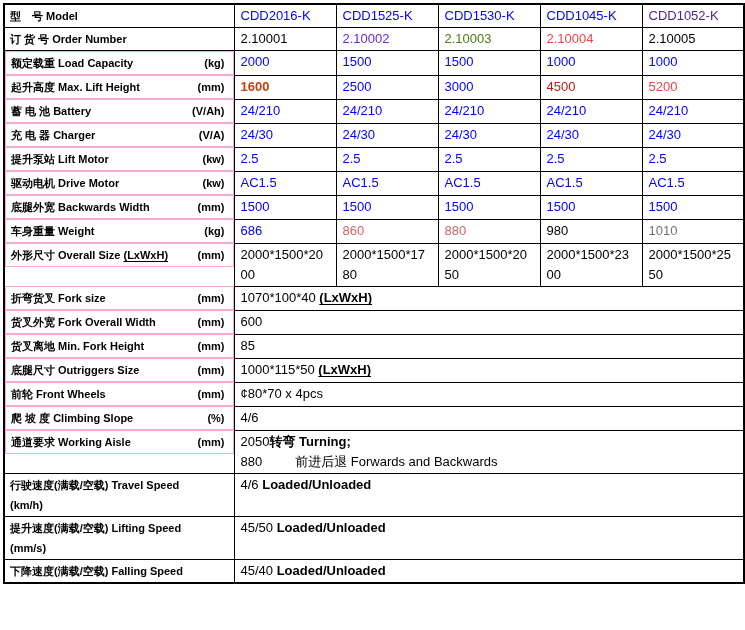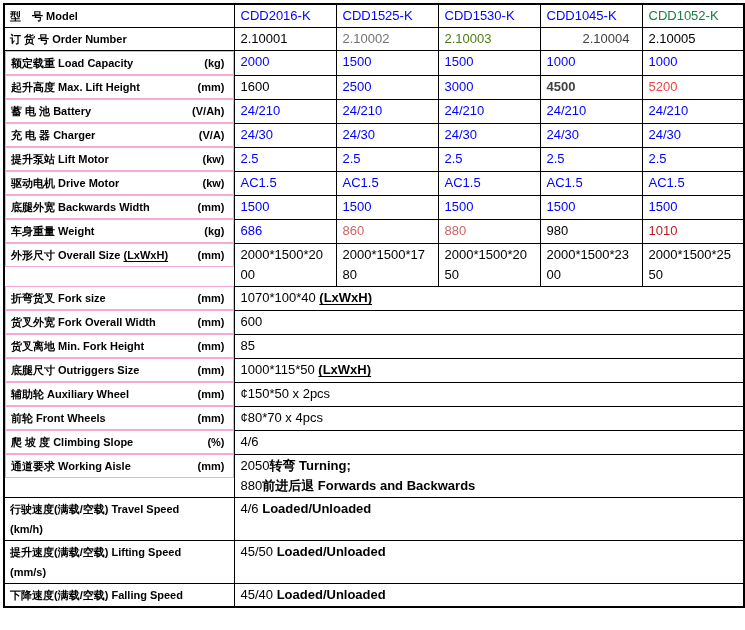--- a/index.html
+++ b/index.html
@@ -57,32 +57,32 @@
       <tr>
         <td class="label">
           <div>
             <div class="lblline"><span>型　号 Model</span></div>
           </div>
         </td>
         <td class="val"><span style="color: rgb(0, 0, 255);">CDD2016-K</span></td>
         <td class="val"><span style="color: rgb(0, 0, 255);">CDD1525-K</span></td>
         <td class="val"><span style="color: rgb(0, 0, 255);">CDD1530-K</span></td>
         <td class="val"><span style="color: rgb(0, 0, 255);">CDD1045-K</span></td>
-        <td class="val"><span style="color: #15803d;">CDD1052-K</span></td>
+        <td class="val"><span style="color: #4c1d95;">CDD1052-K</span></td>
       </tr>
       <tr>
         <td class="label">
           <div>
             <div class="lblline"><span>订 货 号 Order Number</span></div>
           </div>
         </td>
         <td class="val"><span style="color: rgb(0, 0, 0);">2.10001</span></td>
-        <td class="val"><span style="color: #737373; margin-top: 8px;">2.10002</span></td>
+        <td class="val"><span style="color: #6d28d9; margin-top: 8px;">2.10002</span></td>
         <td class="val"><span style="color: #4d7c0f;">2.10003</span></td>
-        <td class="val"><span style="color: #404040; margin-left: 36px;">2.10004</span></td>
+        <td class="val"><span style="color: #ef4444;">2.10004</span></td>
         <td class="val"><span style="color: rgb(0, 0, 0);">2.10005</span></td>
       </tr>
       <tr>
         <td class="label flex">
           <div>
             <div class="lblline"><span>额定载重 Load Capacity</span></div>
           </div>
           <div class="unit">(kg)</div>
         </td>
         <td class="val"><span style="color: rgb(0, 0, 255);">2000</span></td>
@@ -91,24 +91,24 @@
         <td class="val"><span style="color: rgb(0, 0, 255);">1000</span></td>
         <td class="val"><span style="color: rgb(0, 0, 255);">1000</span></td>
       </tr>
       <tr>
         <td class="label flex">
           <div>
             <div class="lblline"><span>起升高度 Max. Lift Height</span></div>
           </div>
           <div class="unit">(mm)</div>
         </td>
-        <td class="val"><span style="color: #000000;">1600</span></td>
+        <td class="val"><span style="color: #c2410c; font-weight: bold;">1600</span></td>
         <td class="val"><span style="color: rgb(0, 0, 255);">2500</span></td>
         <td class="val"><span style="color: rgb(0, 0, 255);">3000</span></td>
-        <td class="val"><span style="color: #404040; font-weight: bold;">4500</span></td>
+        <td class="val"><span style="color: #b91c1c;">4500</span></td>
         <td class="val"><span style="color: #ef4444;">5200</span></td>
       </tr>
       <tr>
         <td class="label flex">
           <div>
             <div class="lblline"><span>蓄 电 池 Battery</span></div>
           </div>
           <div class="unit">(V/Ah)</div>
         </td>
         <td class="val"><span style="color: rgb(0, 0, 255);">24/210</span></td>
@@ -173,21 +173,21 @@
         <td class="label flex">
           <div>
             <div class="lblline"><span>车身重量 Weight</span></div>
           </div>
           <div class="unit">(kg)</div>
         </td>
         <td class="val"><span style="color: rgb(0, 0, 255);">686</span></td>
         <td class="val"><span style="color: rgb(204, 102, 102);">860</span></td>
         <td class="val"><span style="color: rgb(204, 102, 102);">880</span></td>
         <td class="val"><span style="color: rgb(0, 0, 0);">980</span></td>
-        <td class="val"><span style="color: #b91c1c;">1010</span></td>
+        <td class="val"><span style="color: #737373;">1010</span></td>
       </tr>
       <tr>
         <td class="label flex">
           <div>
             <div class="lblline"><span>外形尺寸 Overall Size </span><span class="wavy">(LxWxH)</span></div>
           </div>
           <div class="unit">(mm)</div>
         </td>
         <td class="val"><span style="color: rgb(0, 0, 0);">2000*1500*2000</span></td>
         <td class="val"><span style="color: rgb(0, 0, 0);">2000*1500*1780</span></td>
@@ -235,31 +235,20 @@
           </div>
           <div class="unit">(mm)</div>
         </td>
         <td colspan="5" class="span-val">
           <div><span>1000*115*50 </span><span class="wavy" style="font-weight: bold;">(LxWxH)</span></div>
         </td>
       </tr>
       <tr>
         <td class="label flex">
           <div>
-            <div class="lblline"><span>辅助轮 Auxiliary Wheel</span></div>
-          </div>
-          <div class="unit">(mm)</div>
-        </td>
-        <td colspan="5" class="span-val">
-          <div><span>¢150*50 x 2pcs</span></div>
-        </td>
-      </tr>
-      <tr>
-        <td class="label flex">
-          <div>
             <div class="lblline"><span>前轮 Front Wheels</span></div>
           </div>
           <div class="unit">(mm)</div>
         </td>
         <td colspan="5" class="span-val">
           <div><span>¢80*70 x 4pcs</span></div>
         </td>
       </tr>
       <tr>
         <td class="label flex">
@@ -274,21 +263,21 @@
       </tr>
       <tr>
         <td class="label flex">
           <div>
             <div class="lblline"><span>通道要求 Working Aisle</span></div>
           </div>
           <div class="unit">(mm)</div>
         </td>
         <td colspan="5" class="span-val">
           <div><span>2050</span><span style="font-weight: bold;">转弯 Turning;</span></div>
-          <div><span>880</span><span style="font-weight: bold;">前进后退 Forwards and Backwards</span></div>
+          <div><span>880</span><span style="font-weight: normal; margin-left: 33px;">前进后退 Forwards and Backwards</span></div>
         </td>
       </tr>
       <tr>
         <td class="label">
           <div>
             <div class="lblline"><span>行驶速度(满载/空载) Travel Speed</span></div>
             <div class="lblline"><span>(km/h)</span></div>
           </div>
         </td>
         <td colspan="5" class="span-val">

